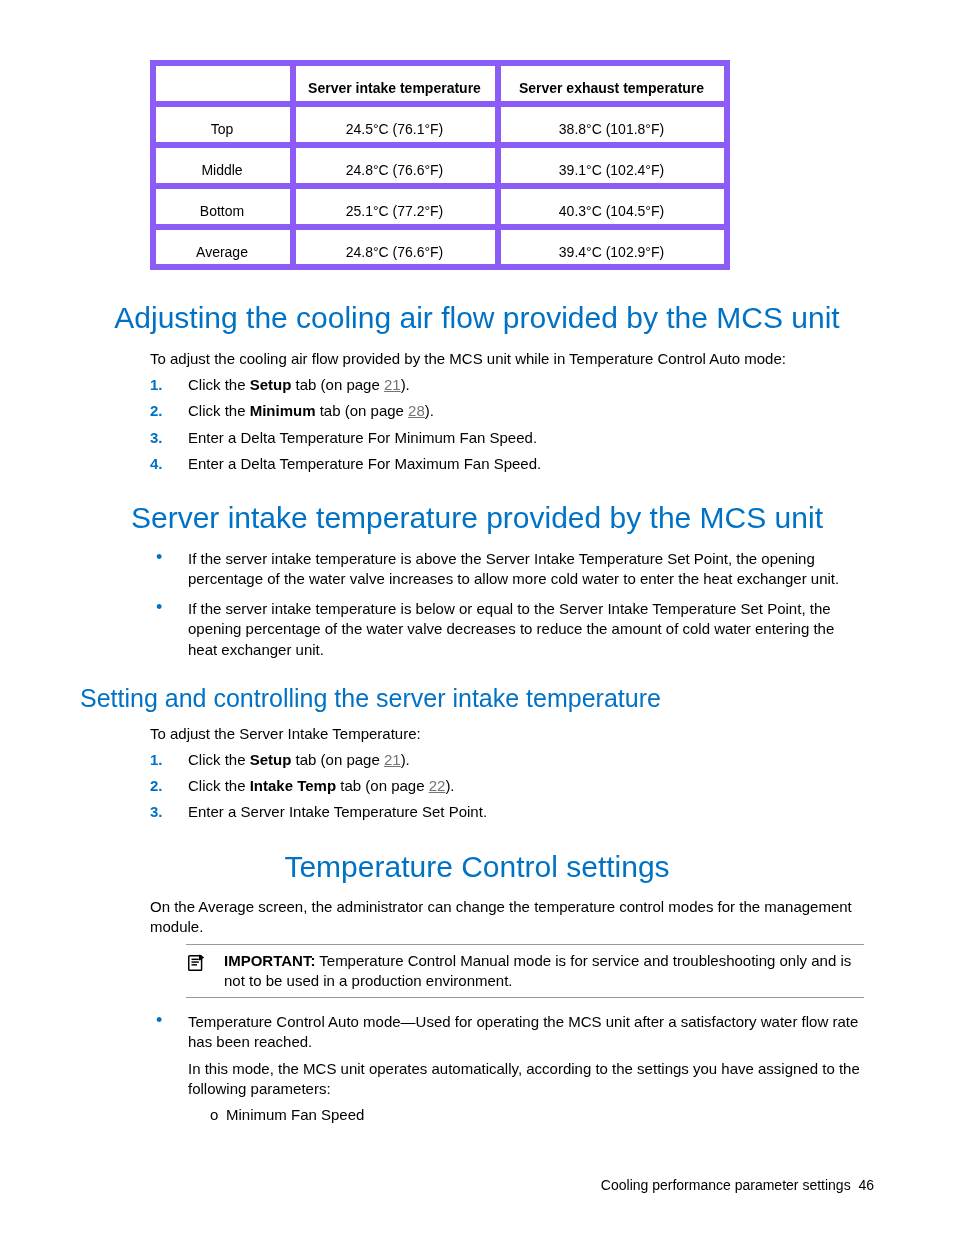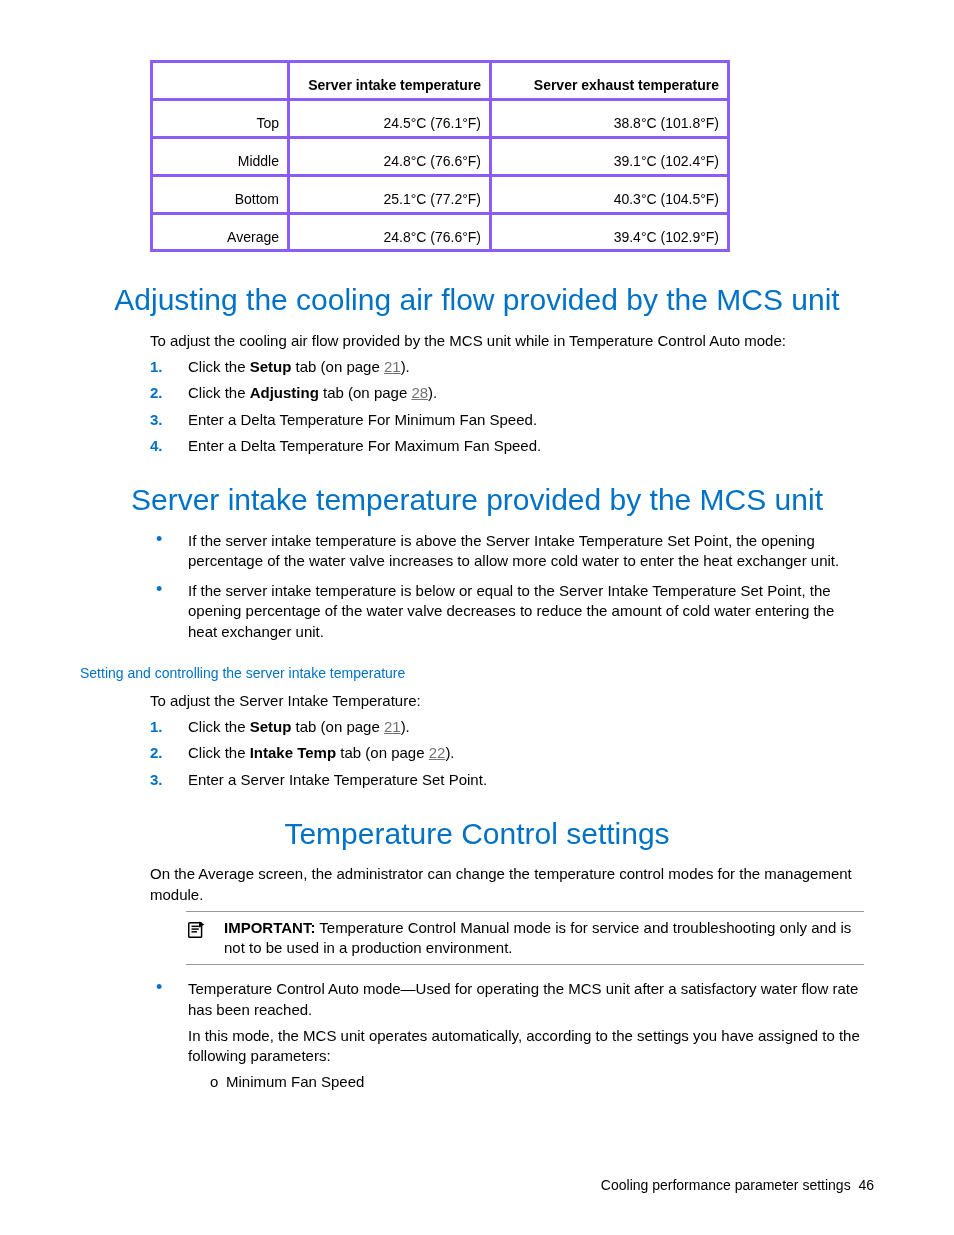--- a/index.html
+++ b/index.html
@@ -20,43 +20,43 @@
   }
   
   table.temp-table {
     border-collapse: collapse;
     margin-left: 70px;
     margin-bottom: 28px;
     width: 580px;
     font-size: 14px;
   }
   table.temp-table th, table.temp-table td {
-    border: 3px solid #8b5cf6;
+    border: 6px solid #8b5cf6;
     padding: 13px 8px 3px 6px;
-    text-align: right;
+    text-align: center;
     vertical-align: top;
   }
   table.temp-table th {
     font-weight: 700;
   }
   table.temp-table th:first-child { width: 120px; }
   table.temp-table th:nth-child(2) { width: 185px; }
   
   h1 {
     color: #0072c6;
     font-weight: 300;
     font-size: 30px;
     margin: 24px 0 10px 0;
     font-family: "Arial Narrow", Arial, Helvetica, sans-serif;
     text-align: center;
   }
   h2 {
     color: #0072c6;
     font-weight: 300;
-    font-size: 14px;
+    font-size: 25px;
     margin: 22px 0 8px 0;
     font-family: "Arial Narrow", Arial, Helvetica, sans-serif;
   }
   
   .body-block {
     margin-left: 70px;
     margin-right: 10px;
   }
   p { margin: 6px 0; }
   
@@ -175,21 +175,21 @@
   <h1>Adjusting the cooling air flow provided by the MCS unit</h1>
   <div class="body-block">
     <p>To adjust the cooling air flow provided by the MCS unit while in Temperature Control Auto mode:</p>
     <ol class="blue-steps">
       <li>
         <span class="num">1.</span>
         <span>Click the </span><span class="bold">Setup</span><span> tab (on page </span><a class="linkref">21</a><span>).</span>
       </li>
       <li>
         <span class="num">2.</span>
-        <span>Click the </span><span class="bold">Adjusting</span><span> tab (on page </span><a class="linkref">28</a><span>).</span>
+        <span>Click the </span><span class="bold">Minimum</span><span> tab (on page </span><a class="linkref">28</a><span>).</span>
       </li>
       <li>
         <span class="num">3.</span>
         <span>Enter a Delta Temperature For Minimum Fan Speed.</span>
       </li>
       <li>
         <span class="num">4.</span>
         <span>Enter a Delta Temperature For Maximum Fan Speed.</span>
       </li>
     </ol>

